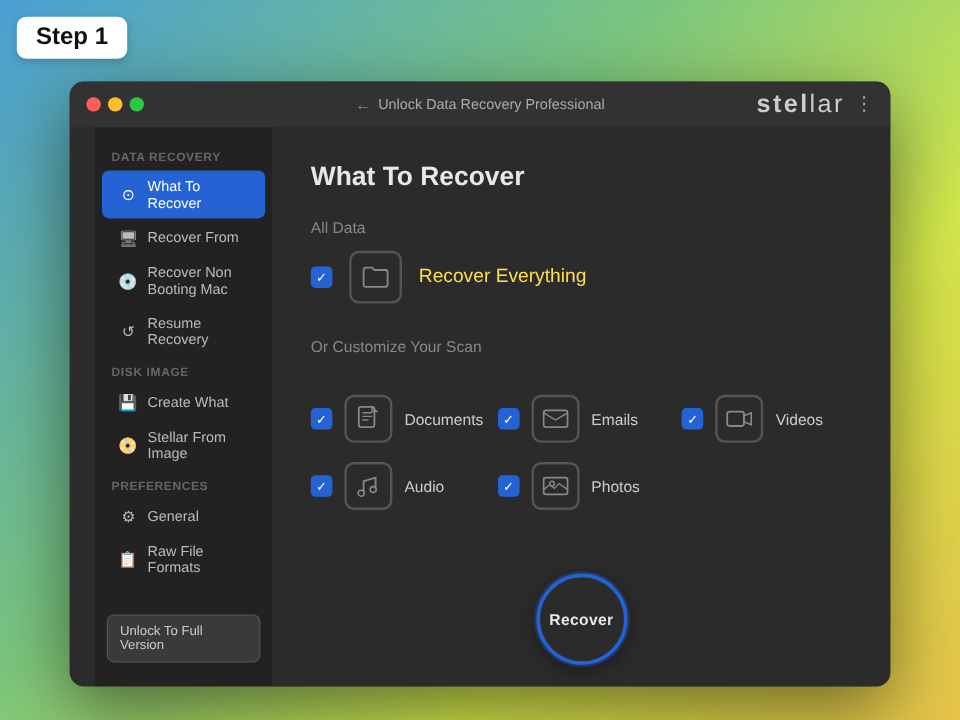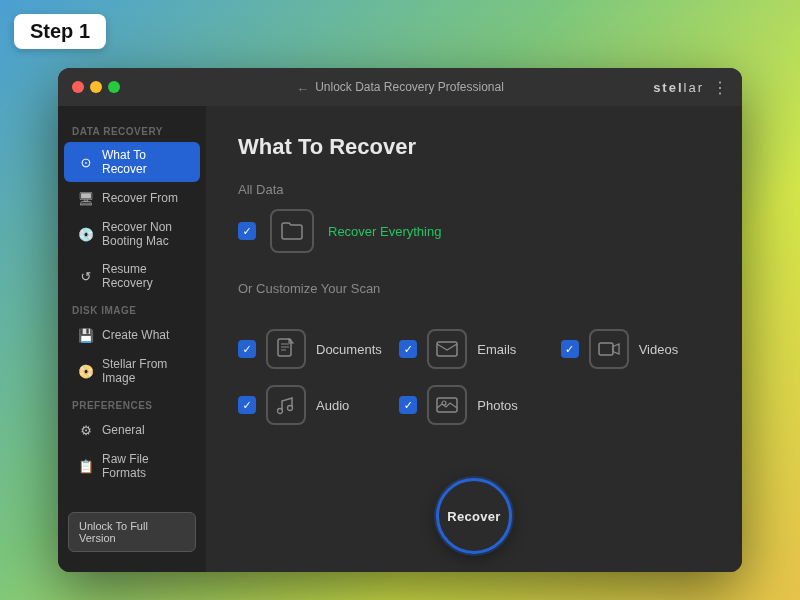--- a/index.html
+++ b/index.html
@@ -89,36 +89,37 @@
     }
     .brand-area {
       position: absolute;
       right: 14px;
       display: flex;
       align-items: center;
       gap: 8px;
     }
     .brand-name {
       color: #ccc;
-      font-size: 13px;
+      font-size: 21px;
       font-weight: 300;
       letter-spacing: 2px;
     }
     .brand-name span { font-weight: 700; }
     .more-btn {
       color: #aaa;
       font-size: 16px;
       cursor: pointer;
     }
 
     
     .app-body {
       display: flex;
       flex: 1;
       overflow: hidden;
+      padding-left: 21px;
     }
 
     
     .sidebar {
       width: 148px;
       background: #222;
       flex-shrink: 0;
       padding: 12px 0;
       display: flex;
       flex-direction: column;
@@ -218,22 +219,22 @@
       height: 44px;
       border: 2px solid #555;
       border-radius: 8px;
       display: flex;
       align-items: center;
       justify-content: center;
       color: #888;
       font-size: 20px;
     }
     .item-label {
-      color: #22c55e;
-      font-size: 13px;
+      color: #fde047;
+      font-size: 16px;
     }
 
     .customize-section-label {
       color: #888;
       font-size: 13px;
       font-weight: 500;
       margin-bottom: 33px;
       margin-top: 4px;
     }
 

